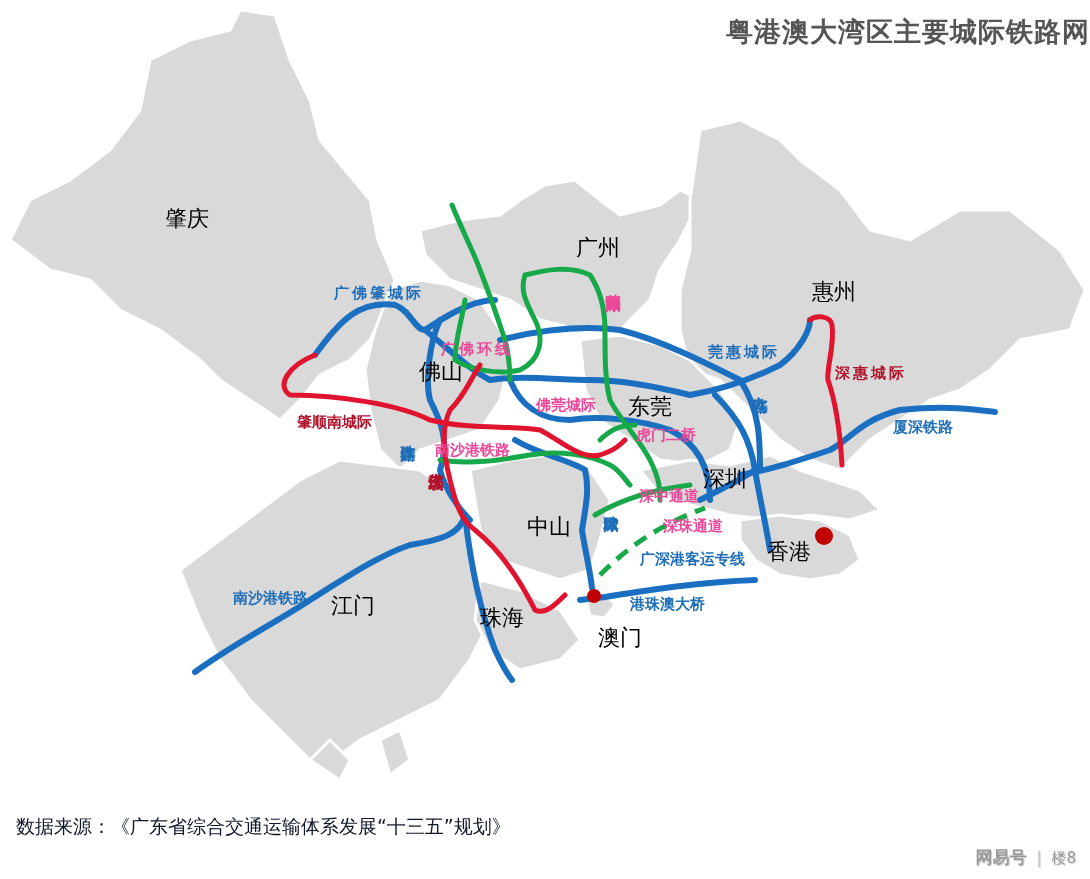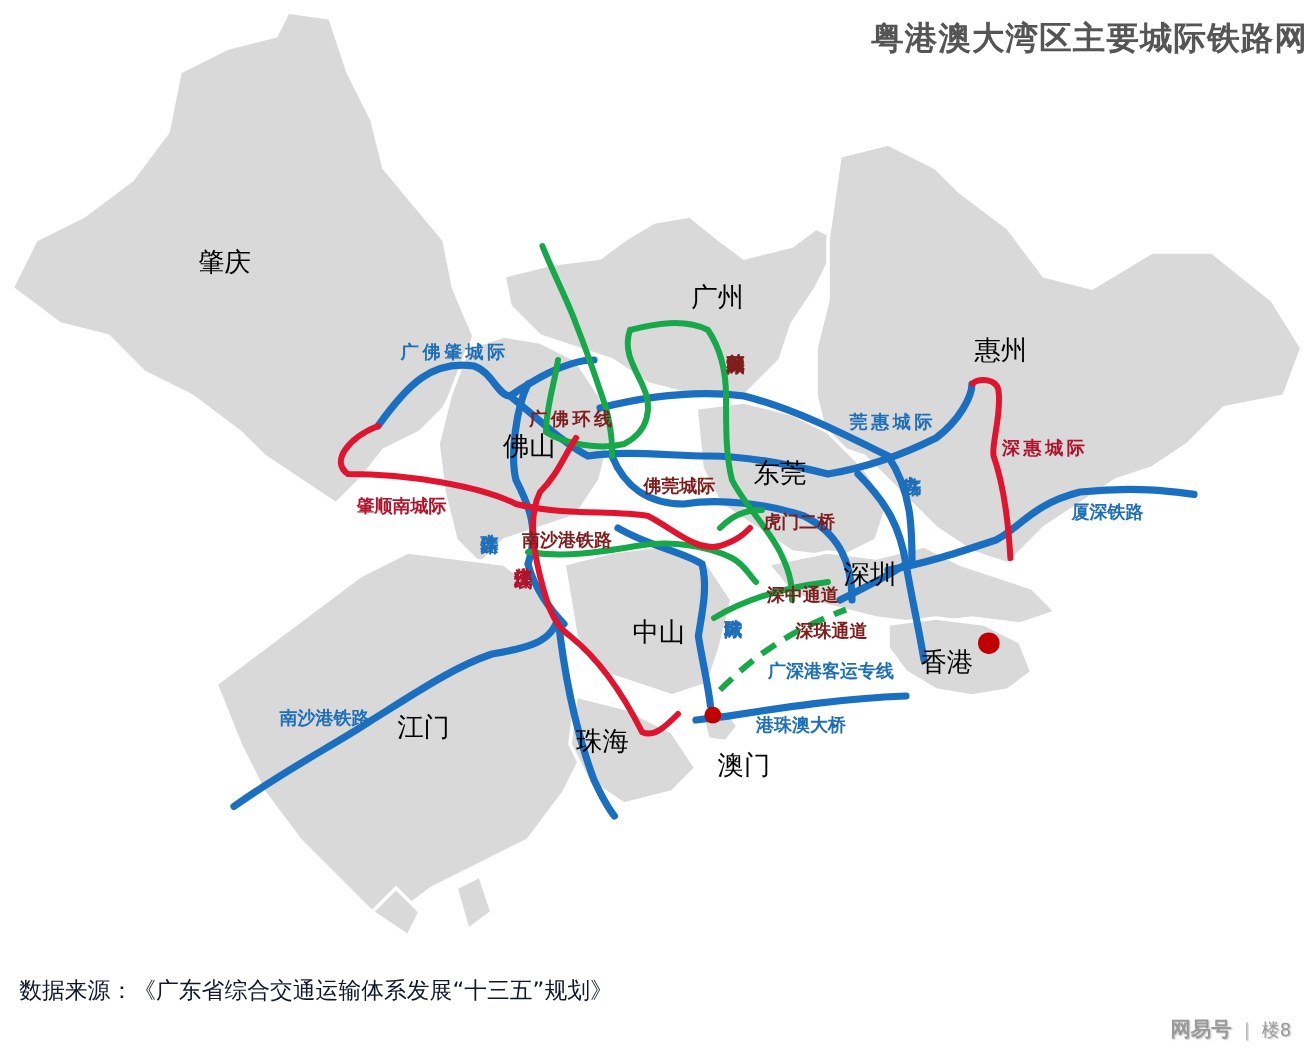--- a/index.html
+++ b/index.html
@@ -5,21 +5,21 @@
   html, body { margin: 0; padding: 0; background: #ffffff; }
   body { width: 1090px; height: 879px; position: relative; overflow: hidden;
          font-family: "DejaVu Sans", "Liberation Sans", sans-serif; }
   .title { position: absolute; left: 0; top: 14px; width: 1090px; text-align: right;
            font-size: 27px; font-weight: bold; color: #555555; letter-spacing: 1px; }
   svg.map { position: absolute; left: 0; top: 0; }
   .city { position: absolute; font-size: 22px; color: #000000; white-space: nowrap; }
   .lbl { position: absolute; font-size: 15px; font-weight: bold; white-space: nowrap; }
   .lbl.v { writing-mode: vertical-rl; text-orientation: upright; letter-spacing: 1px; }
   .blue { color: #1f6fb8; }
-  .green { color: #7f1d1d; }
+  .green { color: #ec4899; }
   .red { color: #b0142c; }
   .source { position: absolute; left: 16px; top: 812px; font-size: 19px; color: #0f172a; line-height: 28px; }
   .watermark { position: absolute; right: 14px; top: 846px; font-size: 15px; color: #9a9a9a;
                text-shadow: 1px 1px 1px #cccccc; }
   .watermark .brand { font-weight: bold; font-size: 17px; }
   .watermark .sep { margin: 0 10px; color: #bbbbbb; }
 </style>
 </head>
 <body>
 
@@ -86,21 +86,21 @@
   </g>
 
   <circle cx="594" cy="596" r="7" fill="#c00000"></circle>
   <circle cx="824" cy="536" r="9" fill="#c00000"></circle>
 </svg>
 
 <div class="city" style="left:165px;top:204px;">肇庆</div>
 <div class="city" style="left:576px;top:233px;">广州</div>
 <div class="city" style="left:812px;top:277px;text-align:center;">惠州</div>
 <div class="city" style="left:419px;top:357px;">佛山</div>
-<div class="city" style="left:628px;top:380px;">东莞</div>
+<div class="city" style="left:628px;top:392px;">东莞</div>
 <div class="city" style="left:703px;top:464px;">深圳</div>
 <div class="city" style="left:527px;top:512px;">中山</div>
 <div class="city" style="left:767px;top:537px;">香港</div>
 <div class="city" style="left:331px;top:591px;">江门</div>
 <div class="city" style="left:480px;top:603px;">珠海</div>
 <div class="city" style="left:598px;top:623px;">澳门</div>
 
 <div class="lbl blue" style="left:334px;top:284px;letter-spacing:3px;">广佛肇城际</div>
 <div class="lbl green" style="left:441px;top:340px;letter-spacing:3px;">广佛环线</div>
 <div class="lbl green v" style="left:603px;top:282px;">穗莞深城际</div>

